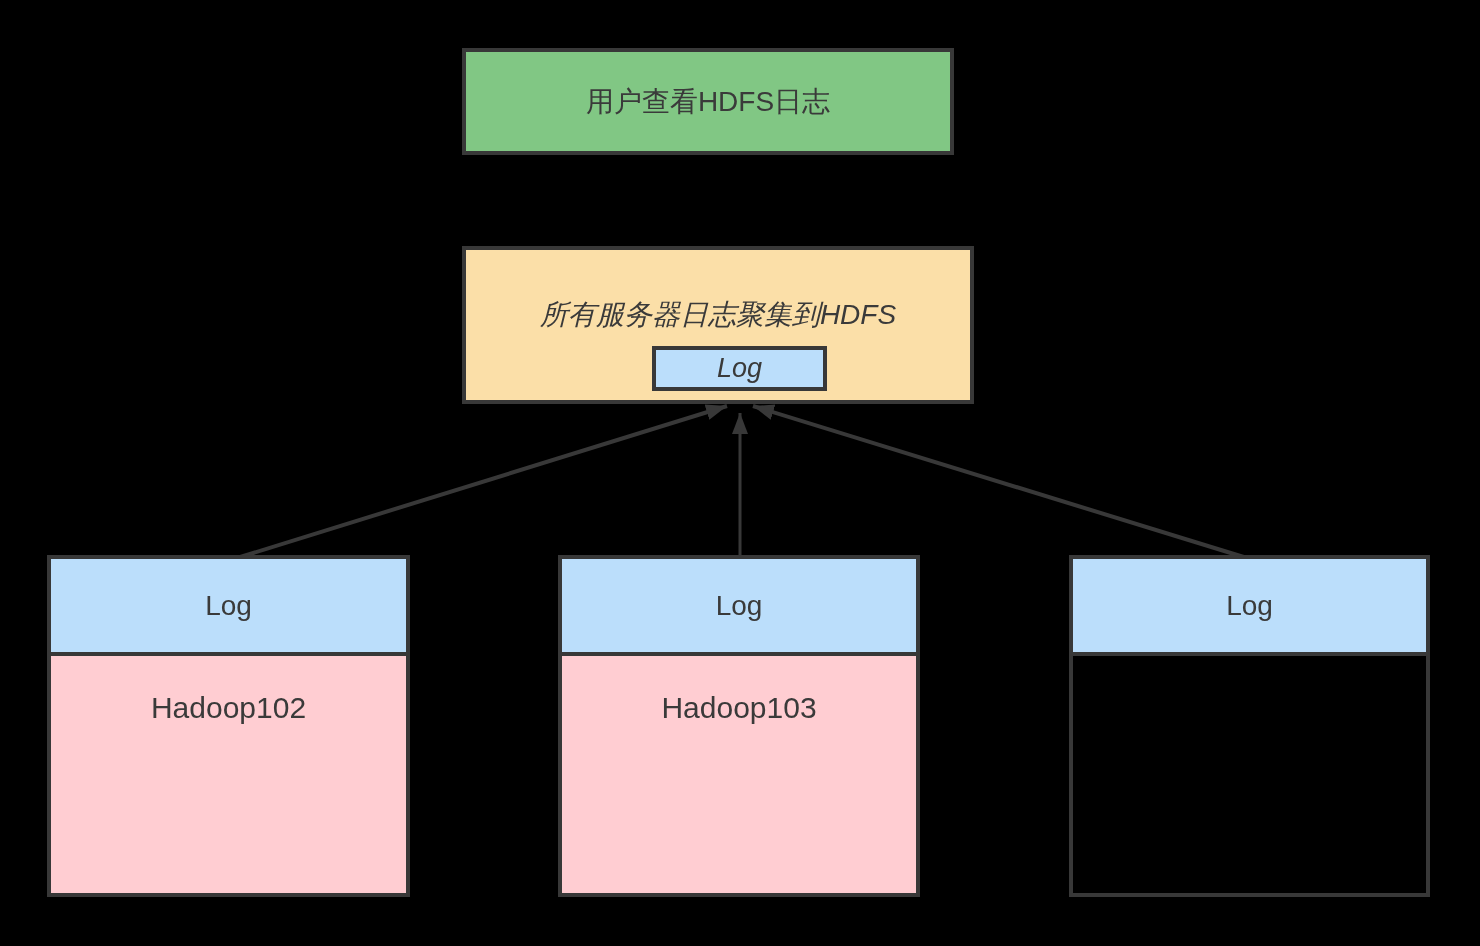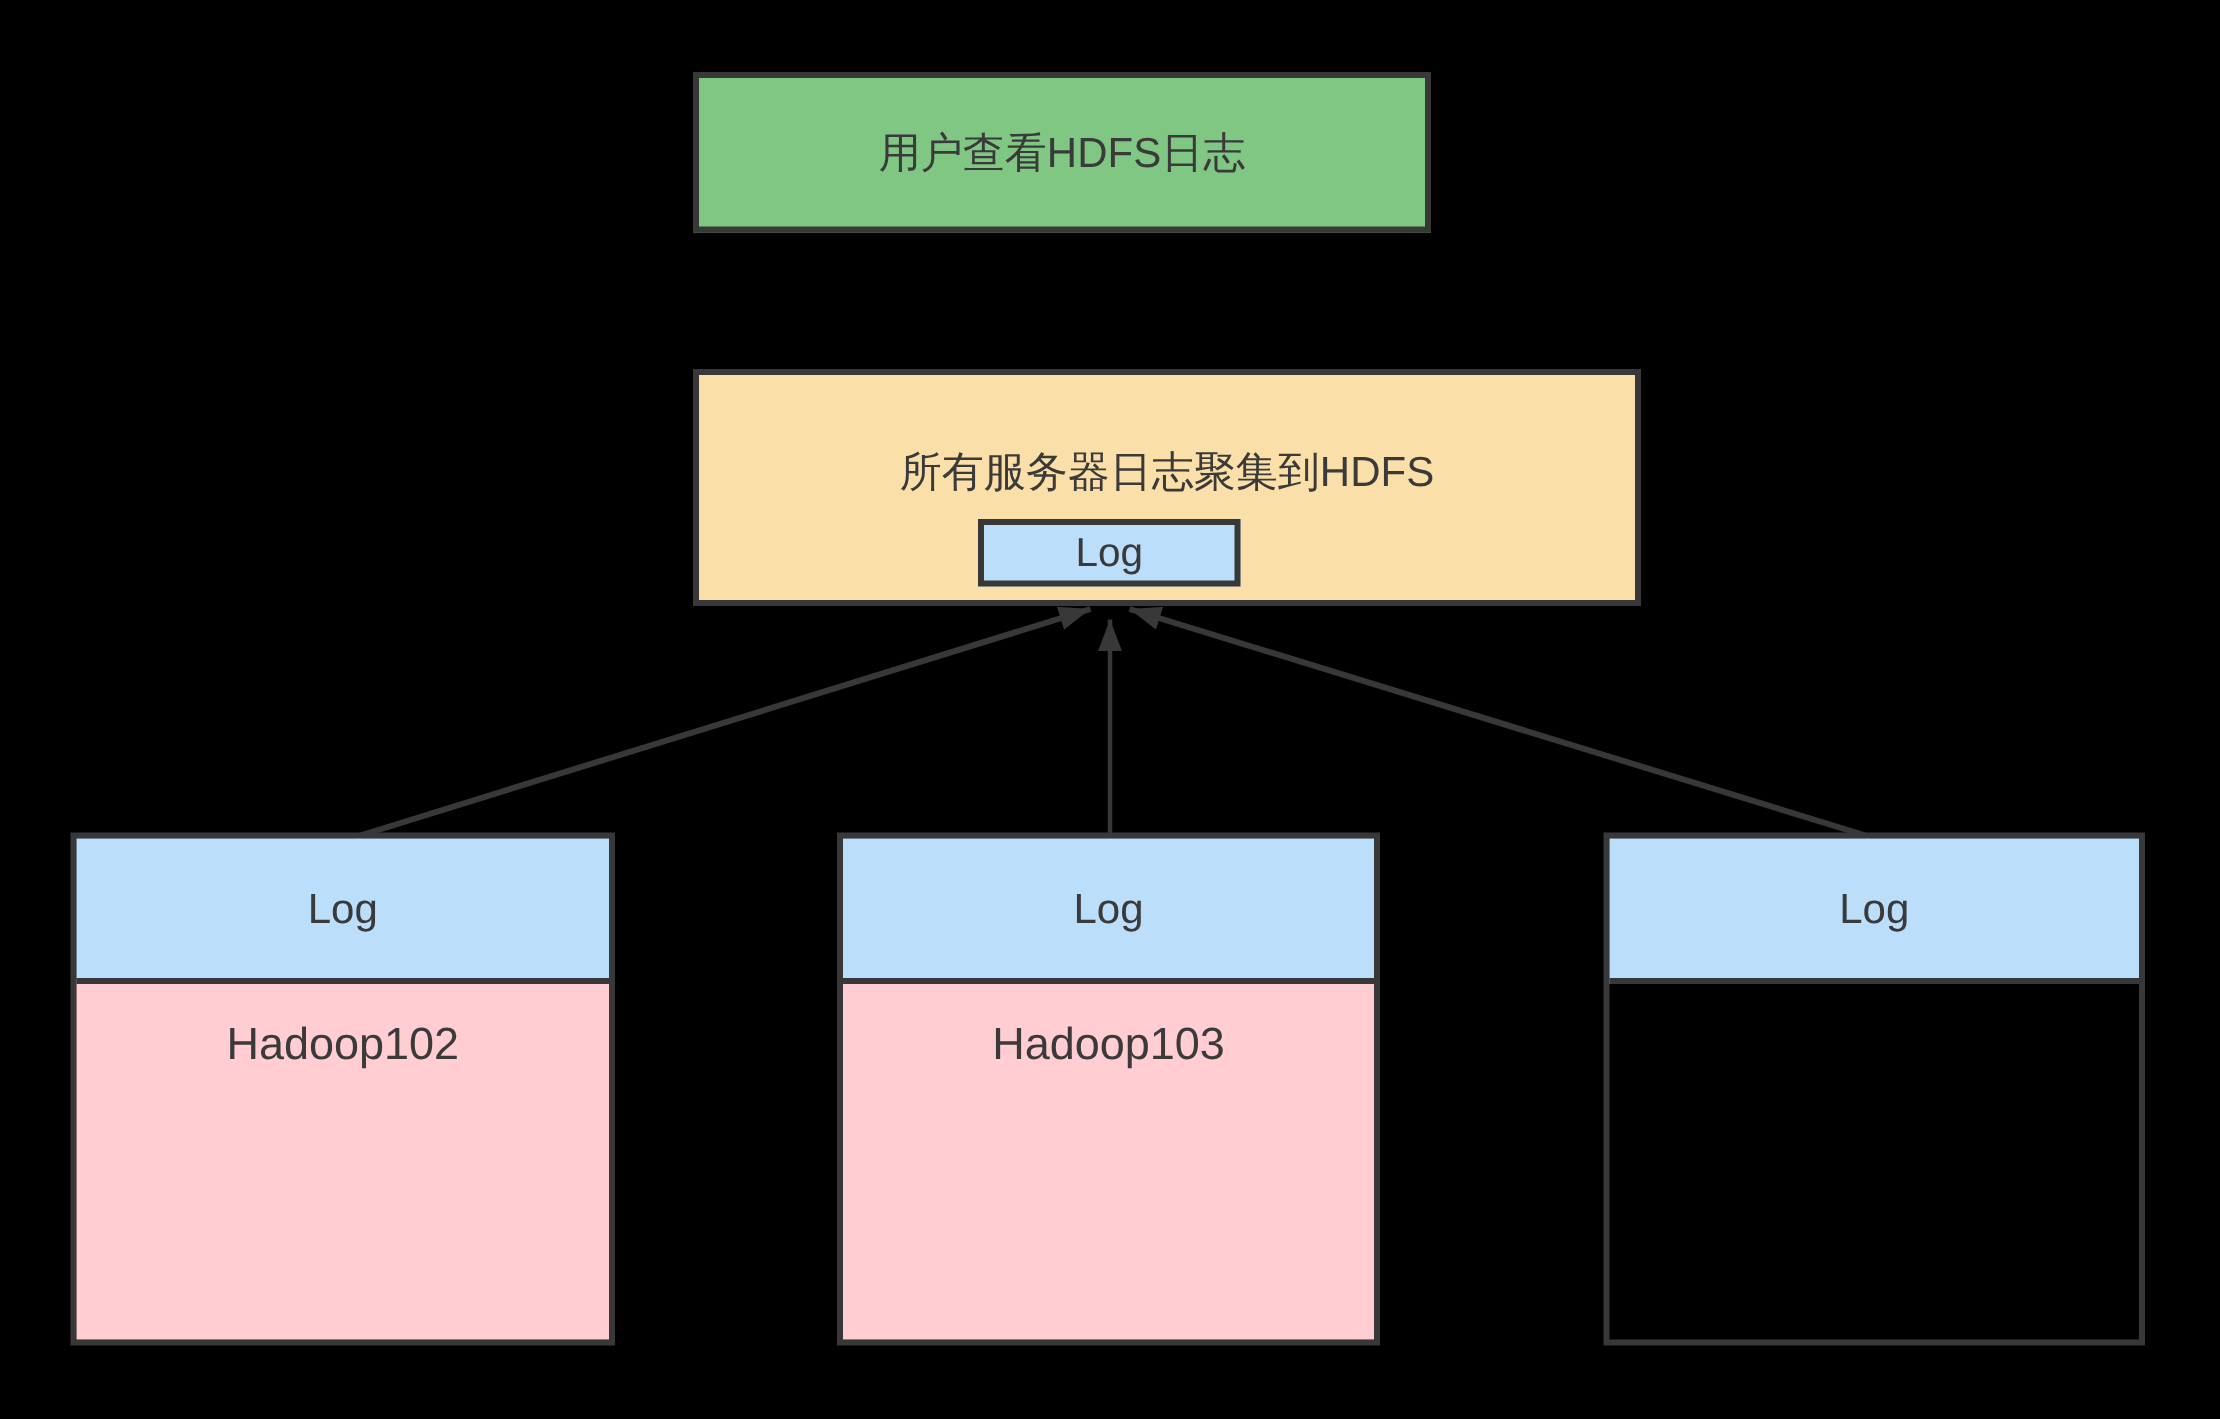--- a/index.html
+++ b/index.html
@@ -39,22 +39,23 @@
   }
   .green-box {
     left: 462px; top: 48px;
     width: 492px; height: 107px;
     background: var(--green);
     display: flex; align-items: center; justify-content: center;
     font-size: 28px;
   }
   .orange-box {
     left: 462px; top: 246px;
-    width: 632px; height: 158px;
+    width: 512px; height: 158px;
     background: var(--orange);
+    font-style: italic;
   }
   .orange-label {
     position: absolute;
     left: 0; right: 0; top: 46px;
     text-align: center;
     font-size: 28px;
   }
   .log-chip {
     position: absolute;
     left: 186px; top: 96px;
@@ -76,21 +77,21 @@
     height: 97px;
     background: var(--blue);
     border-bottom: 4px solid var(--border);
     display: flex; align-items: center; justify-content: center;
     font-size: 28px;
   }
   .server-body {
     flex: 1;
     background: var(--pink);
     display: flex; justify-content: center;
-    padding-top: 24px;
+    padding-top: 35px;
     font-size: 30px;
   }
 </style>
 </head>
 <body>
 
 <div class="canvas">
 
   <svg class="arrows" width="1480" height="946" viewBox="0 0 1480 946">
     <defs>

